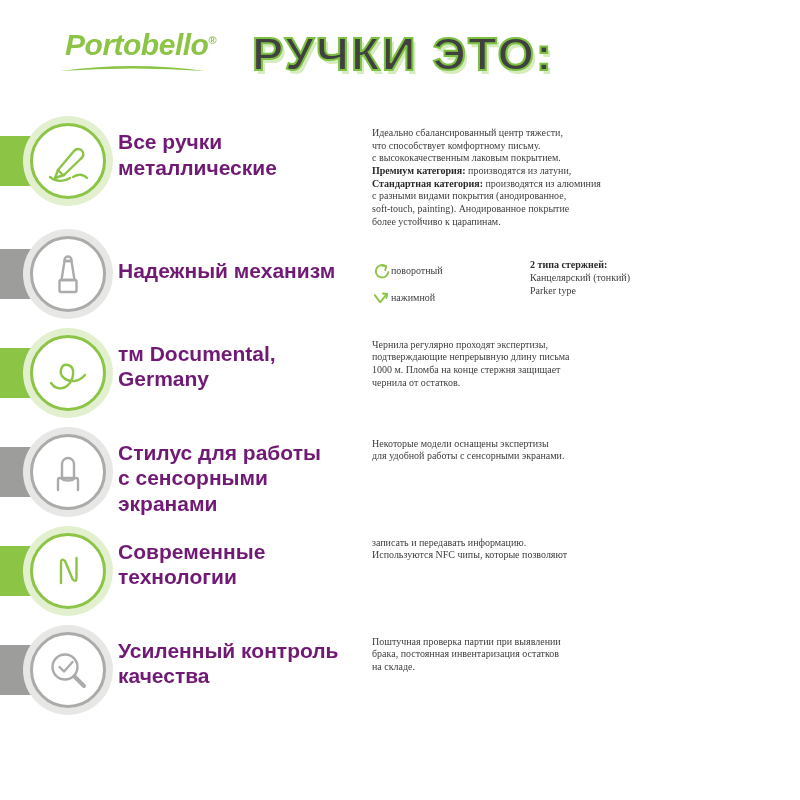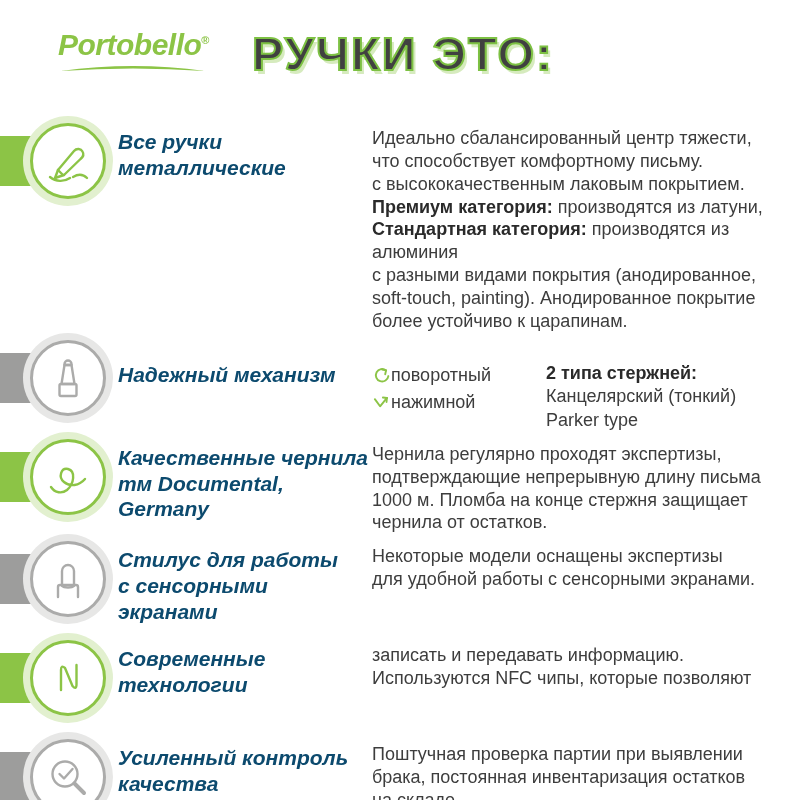--- a/index.html
+++ b/index.html
@@ -1,20 +1,20 @@
 <!DOCTYPE html>
 <html><head>
 <meta charset="utf-8">
 <style>
   html,body{margin:0;padding:0;}
   body{width:800px;height:800px;background:#fff;font-family:"Liberation Sans",sans-serif;overflow:hidden;}
   .page{position:relative;width:800px;height:800px;background:#fff;}
 
   
-  .header{display:flex;align-items:flex-start;padding:30px 0 0 58px;}
+  .header{display:flex;align-items:flex-start;padding:30px 0 0 58px;text-align:right;}
   .logo-block{width:158px;flex:none;}
   .logo-text{font-size:30px;font-weight:bold;font-style:italic;color:#8cc446;letter-spacing:-.5px;line-height:1;}
   .logo-reg{font-size:11px;font-weight:bold;font-style:normal;vertical-align:super;color:#8cc446;}
   .logo-swoosh{display:block;margin-top:2px;}
   .title{margin-left:36px;padding-top:0px;font-size:47px;font-weight:800;letter-spacing:2px;
          color:#404040;-webkit-text-stroke:2px #7dc143;
          text-shadow:3px 4px 0 #d6ebbe;line-height:1;}
 
   
   .rows{margin-top:42px;}
@@ -24,35 +24,35 @@
   .circle{position:absolute;left:30px;top:4px;width:70px;height:70px;border-radius:50%;
           background:#fff;border:3px solid;display:flex;align-items:center;justify-content:center;}
   .row.green .tab{background:#8cc446;}
   .row.green .circle{border-color:#8cc446;box-shadow:0 0 0 7px #e2f0cf;}
   .row.green .big-icon{stroke:#8cc446;}
   .row.gray .tab{background:#9d9d9c;}
   .row.gray .circle{border-color:#ababaa;box-shadow:0 0 0 7px #e7e7e6;}
   .row.gray .big-icon{stroke:#ababaa;}
   .big-icon{fill:none;stroke-width:2.4;stroke-linecap:round;stroke-linejoin:round;}
 
-  .heading{padding-top:10px;font-size:21px;font-weight:bold;line-height:1.22;color:#0c4a6e;font-style:italic;}
+  .heading{padding-top:10px;font-size:21px;font-weight:bold;line-height:1.22;color:#701a75;}
   .heading span{display:block;}
   .row.v-center .heading{padding-top:26px;}
 
-  .body-col{padding-top:8px;font-size:18px;line-height:1.27;color:#3d3d3d;}
+  .body-col{padding-top:8px;font-size:10px;line-height:1.27;color:#3d3d3d;font-family:Liberation Serif, serif;}
   .body-col p{margin:0;}
   .line{display:block;}
   b{font-weight:bold;color:#2a2a2a;}
 
   
   .mech{display:flex;padding-top:18px;}
   .mech-options{width:146px;flex:none;}
   .opt{display:flex;align-items:center;height:27px;}
   .opt svg{flex:none;}
-  .refills{margin-left:28px;}
+  .refills{margin-left:12px;}
   .refills .rline{display:block;line-height:1.3;}
 </style>
 </head>
 <body>
 
 <div class="page">
 
   <div class="header">
     <div class="logo-block">
       <span class="logo-text"><span>Portobello</span><span class="logo-reg">®</span></span>
@@ -146,21 +146,20 @@
     <div class="row green">
       <div class="icon-zone">
         <div class="tab"></div>
         <div class="circle">
           <svg class="big-icon" width="48" height="48" viewBox="0 0 48 48">
             <path d="M7 34 c4 6 11 7 16 3 c7 -6 9 -19 1 -21 c-7 -1.5 -10 8 -4 13 c6 5 15 4 21 -3"></path>
           </svg>
         </div>
       </div>
       <div class="heading">
-        <span>Качественные чернила</span>
         <span>тм Documental, Germany</span>
       </div>
       <div class="body-col">
         <p>
           <span class="line">Чернила регулярно проходят экспертизы,</span>
           <span class="line">подтверждающие непрерывную длину письма</span>
           <span class="line">1000 м. Пломба на конце стержня защищает</span>
           <span class="line">чернила от остатков.</span>
         </p>
       </div>

